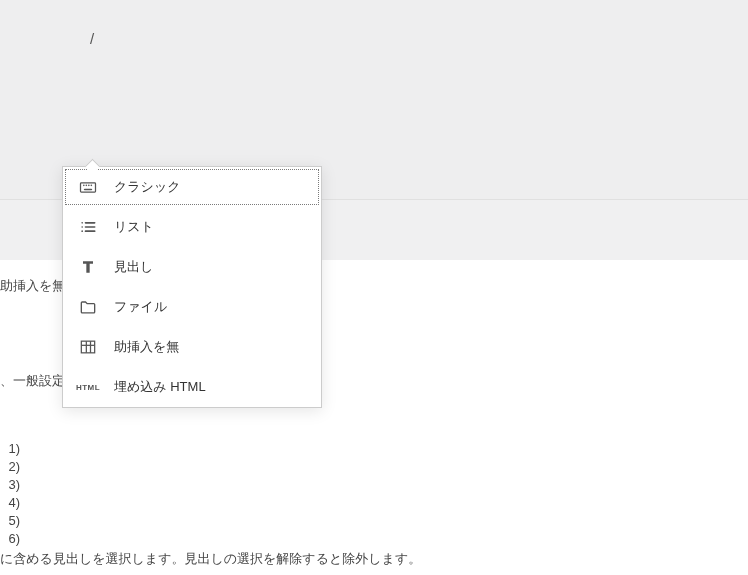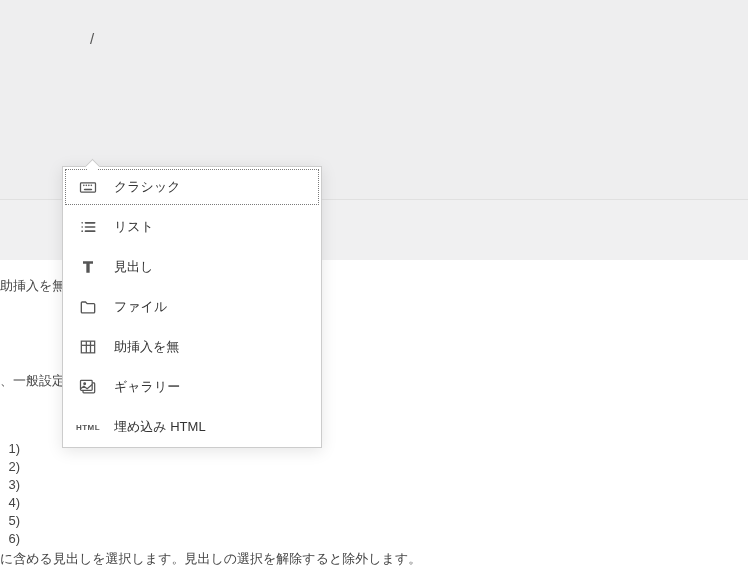--- a/index.html
+++ b/index.html
@@ -197,31 +197,20 @@
       <svg viewBox="0 0 24 24" fill="none" stroke="currentColor" stroke-width="1.5">
           <rect x="4" y="5" width="16" height="14"></rect>
           <line x1="4" y1="10" x2="20" y2="10"></line>
           <line x1="10" y1="5" x2="10" y2="19"></line>
           <line x1="15" y1="5" x2="15" y2="19"></line>
         </svg>
     </span>
     <span>助挿入を無</span>
   </div>
 
-  <div class="block-item">
-    <span class="block-icon">
-      <svg viewBox="0 0 24 24" fill="none" stroke="currentColor" stroke-width="1.5">
-          <rect x="6" y="7" width="14" height="12" rx="1"></rect>
-          <rect x="3" y="4" width="14" height="12" rx="1" fill="#fff"></rect>
-          <circle cx="8" cy="8" r="1" fill="currentColor"></circle>
-          <path d="M3 14 L7 11 L11 14 L17 9"></path>
-        </svg>
-    </span>
-    <span>ギャラリー</span>
-  </div>
 
 
   <div class="block-item">
     <span class="block-icon html-icon">HTML</span>
     <span>埋め込み HTML</span>
   </div>
 
 </div>
 
 </body></html>

